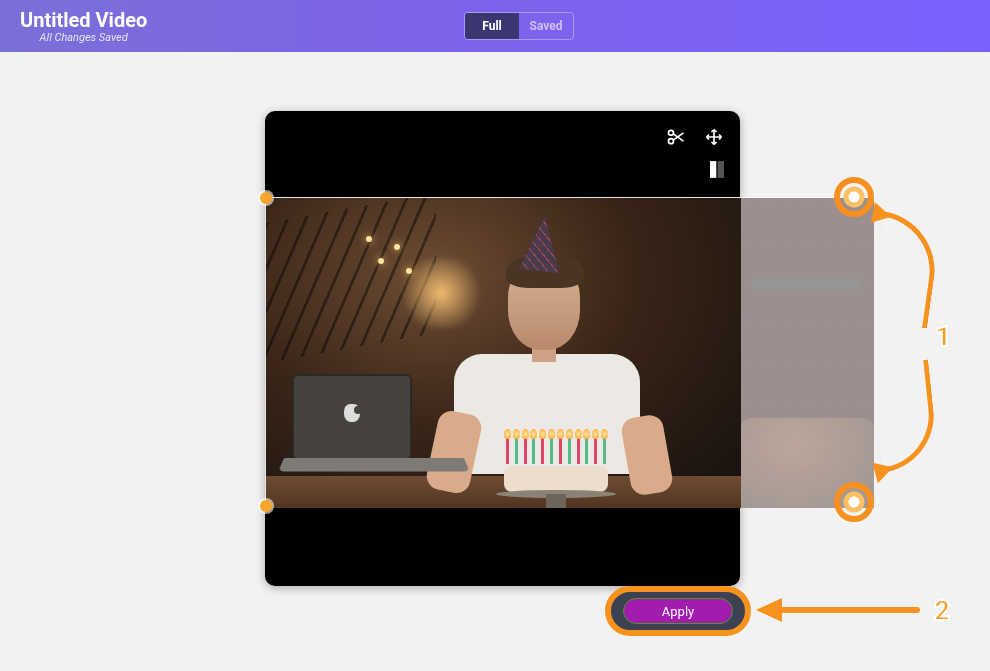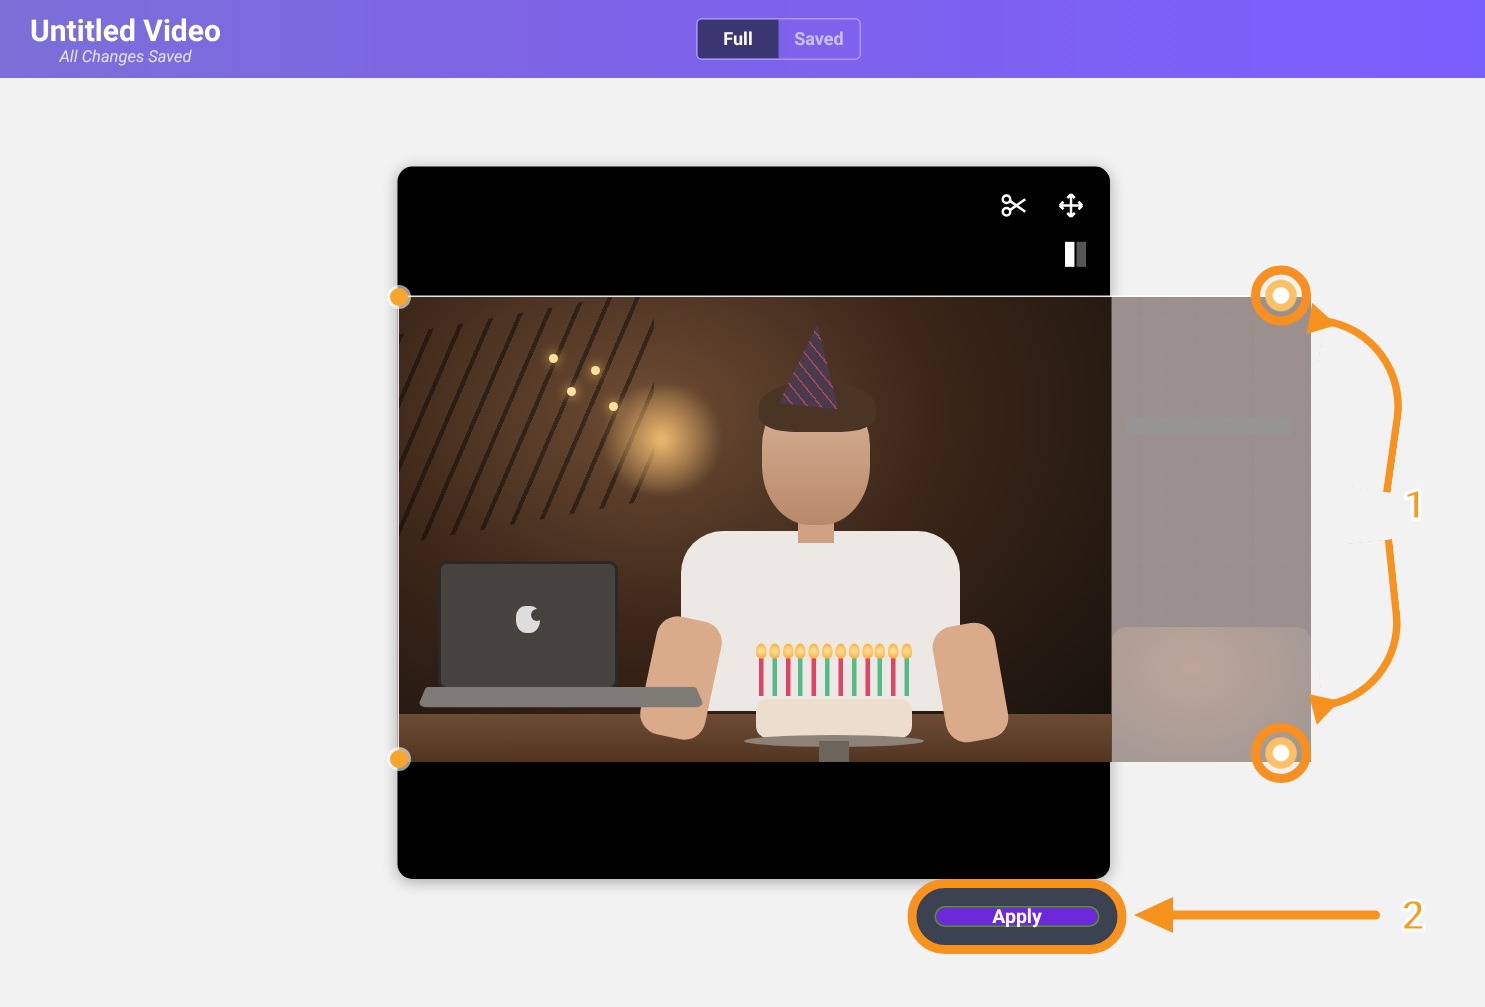--- a/index.html
+++ b/index.html
@@ -93,21 +93,21 @@
     .arrow1a-head { left: 868px; top: 205px; border-right: 18px solid #f7921e; border-top: 11px solid transparent; border-bottom: 11px solid transparent; transform: rotate(-48deg); }
     
     .arrow1b { left: 876px; top: 362px; width: 58px; height: 108px; border-bottom: 5px solid #f7921e; border-right: 5px solid #f7921e; border-bottom-right-radius: 60px; transform: rotate(-6deg); }
     .arrow1b-head { left: 870px; top: 458px; border-right: 18px solid #f7921e; border-top: 11px solid transparent; border-bottom: 11px solid transparent; transform: rotate(44deg); }
     
     .arrow2-shaft { position: absolute; left: 780px; top: 607px; width: 140px; height: 6px; background: #f7921e; border-radius: 3px; }
     .arrow2-head { left: 756px; top: 598px; border-right: 26px solid #f7921e; border-top: 12px solid transparent; border-bottom: 12px solid transparent; }
 
     
     .apply-highlight { position: absolute; left: 605px; top: 586px; width: 146px; height: 50px; border: 6px solid #f7921e; border-radius: 25px; background: #3c4251; box-shadow: inset 0 0 0 2px #3c4251; display: flex; align-items: center; justify-content: center; }
-    .apply-btn { width: 110px; height: 14px; border-radius: 13px; background: #6d28d9; border: 1px solid #4e9a1e; color: #fff; font-size: 13px; font-weight: 700; display: flex; align-items: center; justify-content: center; box-shadow: 0 0 0 4px #3c4251; }
+    .apply-btn { width: 110px; height: 26px; border-radius: 13px; background: #a21caf; border: 1px solid #4e9a1e; color: #fff; font-size: 13px; font-weight: 400; display: flex; align-items: center; justify-content: center; box-shadow: 0 0 0 4px #3c4251; }
   </style>
 </head>
 <body>
 
 <div class="header">
   <div class="title-block">
     <div class="title">Untitled Video</div>
     <div class="subtitle">All Changes Saved</div>
   </div>
   <div class="mode-toggle">

